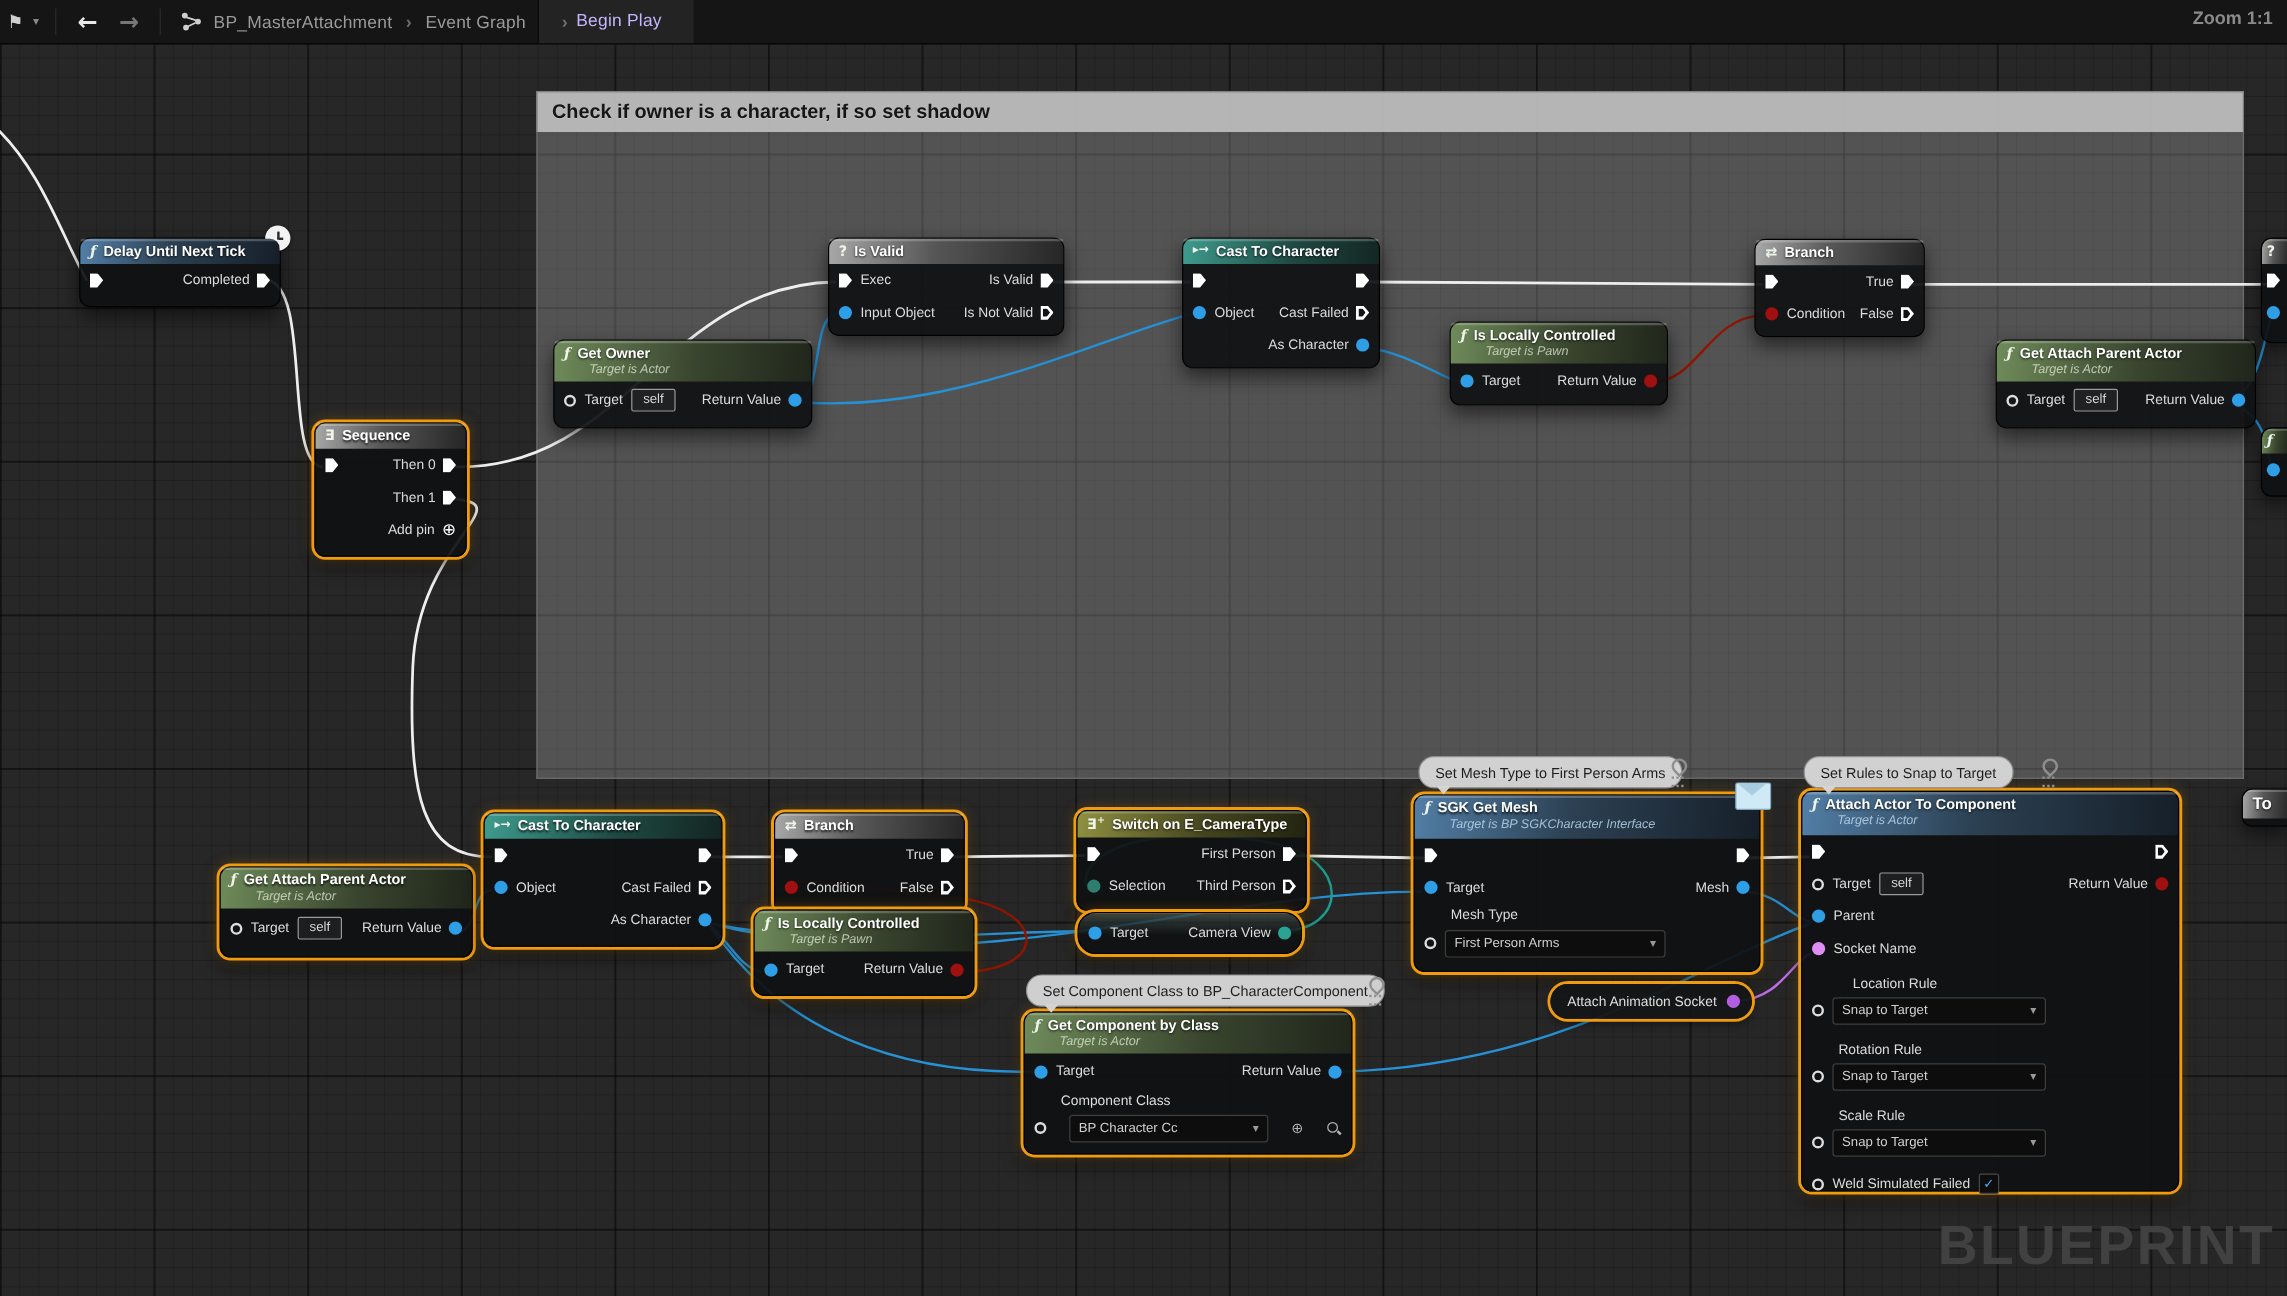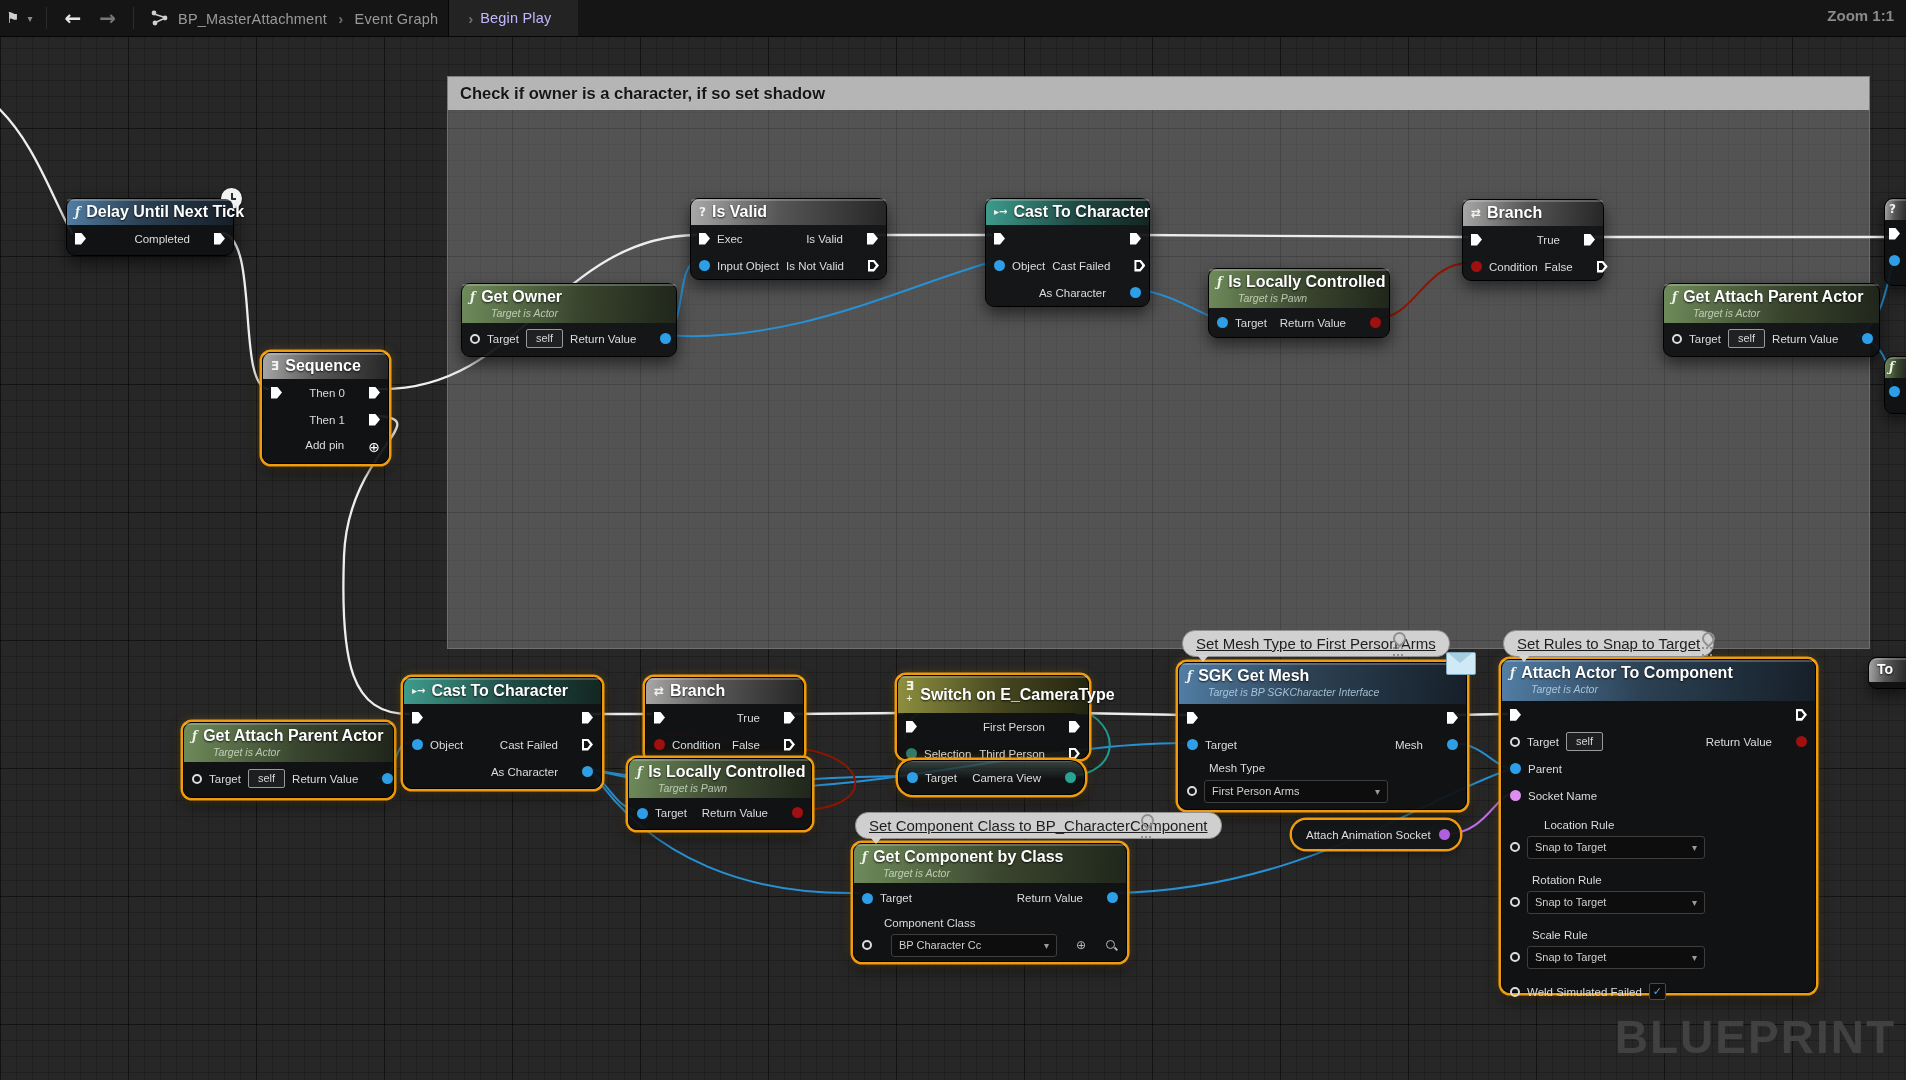--- a/index.html
+++ b/index.html
@@ -29,32 +29,32 @@
     font-size:16.5px;display:flex;align-items:center;padding:0 12px;text-shadow:0 1px 0 rgba(255,255,255,.25);
     border:1px solid #7e7e7e;border-bottom:none;}
   #comment .c-body{height:538px;background:rgba(178,178,178,.32);border:1px solid #6f6f6f;border-top:none;}
   
   .node{position:absolute;background:rgba(16,17,18,.93);border:1px solid #000;border-radius:9px;
     box-shadow:0 7px 16px rgba(0,0,0,.55);z-index:5;color:#e3e3e3;}
   .node.sel{box-shadow:0 0 0 2.5px #ef9b0d,0 0 12px rgba(239,155,13,.35),0 7px 16px rgba(0,0,0,.55);}
   .hdr{position:relative;border-radius:8px 8px 0 0;padding:3px 10px 3px 8px;line-height:1.25;}
   .hdr::after{content:"";position:absolute;left:0;top:0;right:0;height:2px;background:rgba(255,255,255,.22);border-radius:8px 8px 0 0;}
   .hdr .trow{display:flex;align-items:center;gap:6px;}
-  .t{font-weight:bold;font-size:16px;color:#fff;text-shadow:0 1px 2px rgba(0,0,0,.8);white-space:nowrap;}
+  .t{font-weight:bold;font-size:12px;color:#fff;text-shadow:0 1px 2px rgba(0,0,0,.8);white-space:nowrap;}
   .sub{font-size:10.5px;font-style:italic;color:rgba(230,240,220,.72);margin-left:21px;white-space:nowrap;}
   .h-blue {background:linear-gradient(95deg,#527ea6 0%,#2c4153 45%,#161f29 100%);}
   .h-green{background:linear-gradient(95deg,#6f8b5a 0%,#39452e 55%,#20261b 100%);}
   .h-gray {background:linear-gradient(95deg,#a8a8a8 0%,#565656 45%,#262626 100%);}
   .h-teal {background:linear-gradient(95deg,#3e9c8d 0%,#1f4a44 55%,#132622 100%);}
   .h-olive{background:linear-gradient(95deg,#8f9040 0%,#45461f 55%,#232410 100%);}
   .ic{font-family:"DejaVu Sans",sans-serif;font-size:12px;font-weight:bold;color:#eef4ea;}
   .ic.fn{font-style:italic;font-family:"DejaVu Serif",serif;}
   .mirror{display:inline-block;transform:scaleX(-1);}
   .row{display:flex;align-items:center;gap:7px;padding:0 8px;height:27px;font-size:11.5px;color:#dcdcdc;white-space:nowrap;}
-  .row .right{margin-left:auto;display:flex;gap:24px;}
+  .row .right{margin-left:auto;display:flex;align-items:center;gap:6px;}
   .lblrow{height:19px;padding:0 8px 0 30px;display:flex;align-items:center;font-size:11.5px;color:#dcdcdc;}
   
   .p-exec{position:relative;width:11px;height:12px;background:#fff;flex:0 0 auto;
     clip-path:polygon(0 0,55% 0,100% 50%,55% 100%,0 100%);}
   .p-exec.hollow::after{content:"";position:absolute;left:2px;top:2.5px;width:6px;height:7px;background:#121314;
     clip-path:polygon(0 0,55% 0,100% 50%,55% 100%,0 100%);}
   .p-dot{width:11px;height:11px;border-radius:50%;flex:0 0 auto;}
   .p-dot.hollow{width:6px;height:6px;border:2.6px solid;background:transparent !important;}
   .c-obj{background:#2e9fe6;border-color:#2e9fe6;}
   .c-bool{background:#a01010;border-color:#a01010;}
@@ -67,21 +67,21 @@
     border-radius:3px;height:21px;padding:0 7px;font-size:11px;color:#cfcfcf;flex:1;}
   .dd .chev{color:#9a9a9a;font-family:"DejaVu Sans",sans-serif;font-size:10px;}
   .checkbox{width:15px;height:15px;background:#0d0d0d;border:1px solid #484848;border-radius:2px;
     display:flex;align-items:center;justify-content:center;color:#49aaf2;font-size:11px;font-weight:bold;font-family:"DejaVu Sans",sans-serif;}
   
   .clock{position:absolute;right:-9px;top:-11px;width:21px;height:21px;border-radius:50%;background:#f2f2f2;box-shadow:0 1px 3px rgba(0,0,0,.6);}
   .clock::before{content:"";position:absolute;left:10px;top:5px;width:2px;height:6px;background:#2a2a2a;}
   .clock::after{content:"";position:absolute;left:10px;top:10px;width:5px;height:2px;background:#2a2a2a;}
   
   .bubble{position:absolute;background:rgba(214,214,214,.96);border:1px solid #8f8f8f;border-radius:13px;
-    color:#1e1e1e;font-size:15px;display:flex;align-items:center;padding:0 13px;height:25px;z-index:8;white-space:nowrap;text-decoration:underline;}
+    color:#1e1e1e;font-size:12px;display:flex;align-items:center;padding:0 13px;height:25px;z-index:8;white-space:nowrap;}
   .bubble::after{content:"";position:absolute;left:14px;bottom:-6px;border-left:6px solid transparent;
     border-right:6px solid transparent;border-top:7px solid rgba(214,214,214,.96);}
   .bub-pins{position:absolute;z-index:8;display:flex;flex-direction:column;gap:2px;}
   .pushpin{width:9px;height:9px;border:2px solid #8f8f8f;border-radius:50% 50% 50% 0;transform:rotate(-45deg);}
   .dots3{width:10px;height:5px;border-top:2px dotted #8f8f8f;border-bottom:2px dotted #8f8f8f;}
   
   .envelope{position:absolute;width:28px;height:21px;background:#cfe9f7;border:1px solid #7fa8bd;border-radius:2px;z-index:9;}
   .envelope::before{content:"";position:absolute;left:1px;top:0;border-left:12px solid transparent;border-right:12px solid transparent;border-top:10px solid #a8cde0;}
   .addpin{font-family:"DejaVu Sans",sans-serif;color:#fff;font-size:14px;}
   .mag{position:relative;width:13px;height:13px;flex:0 0 auto;}

